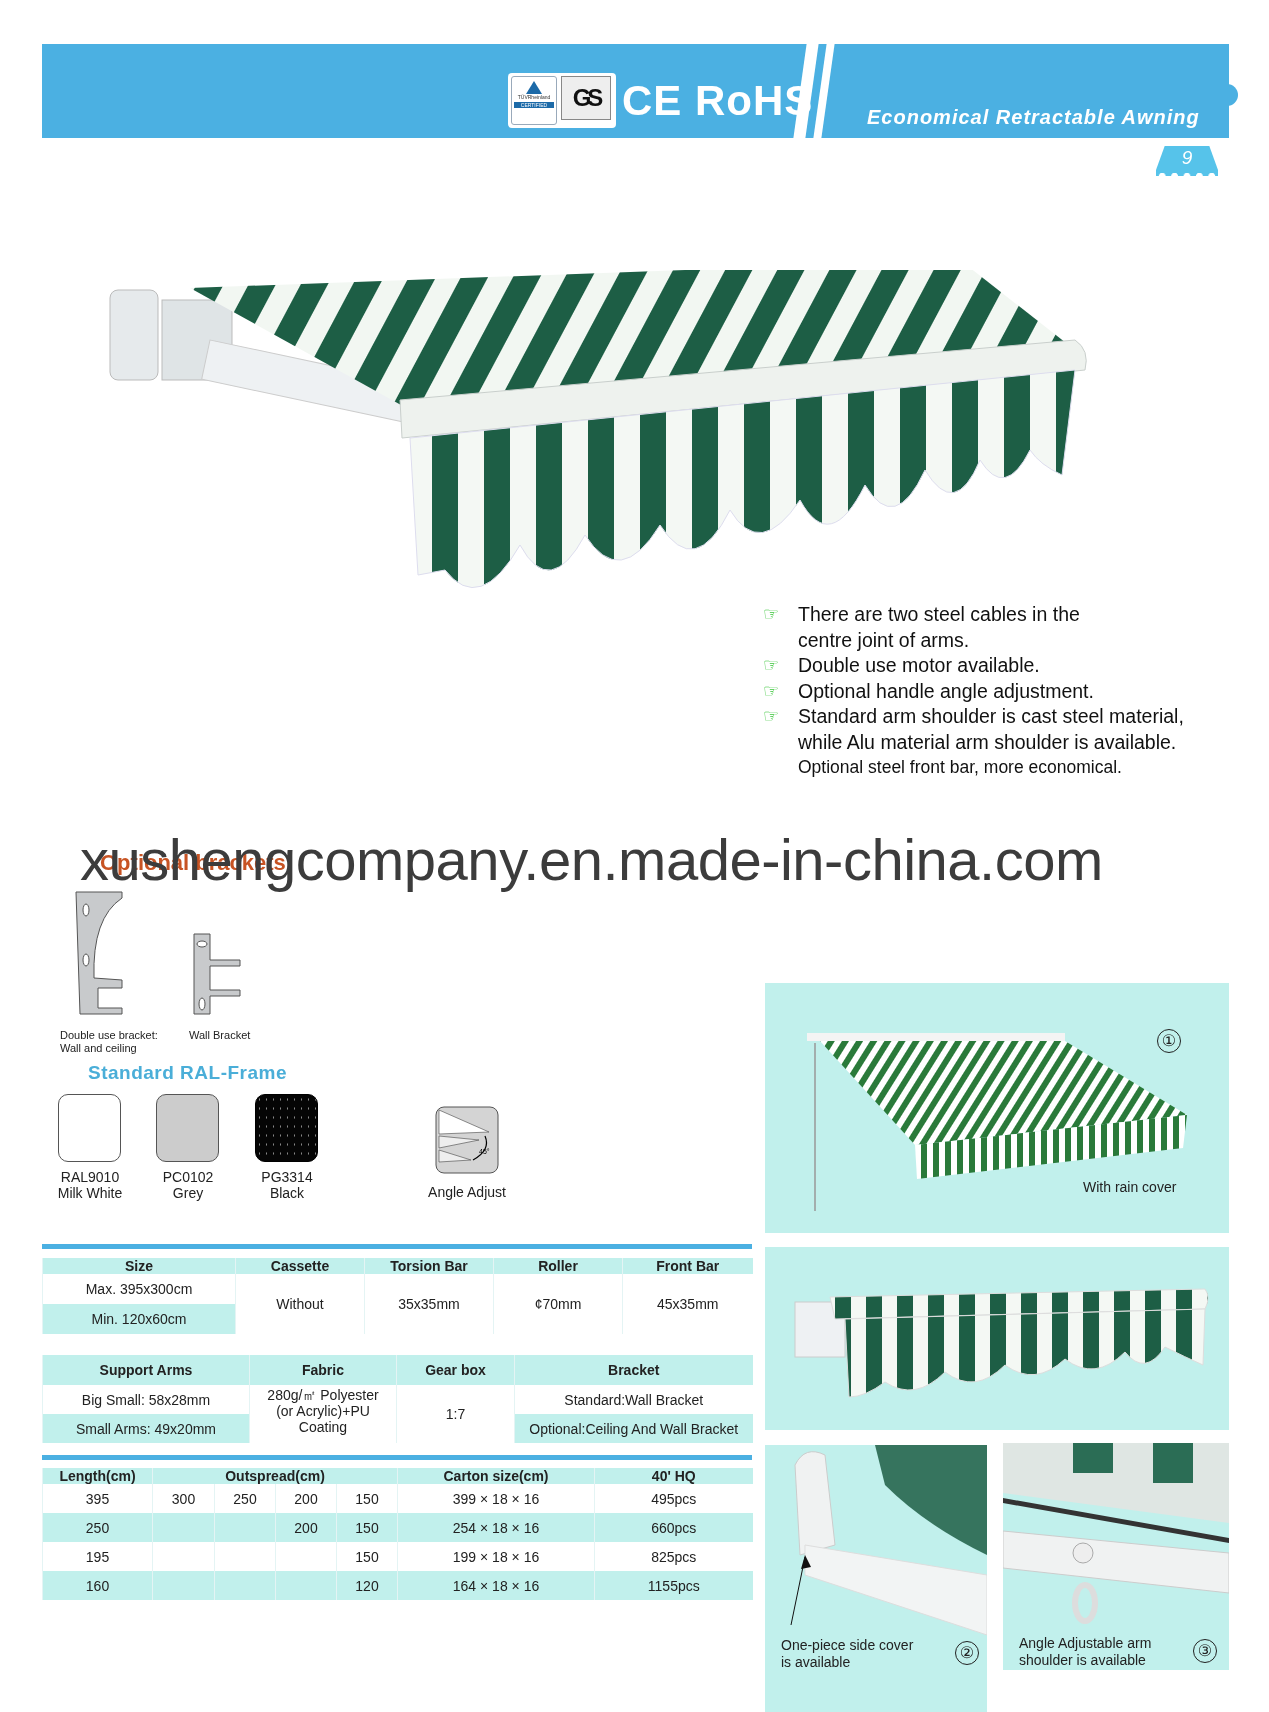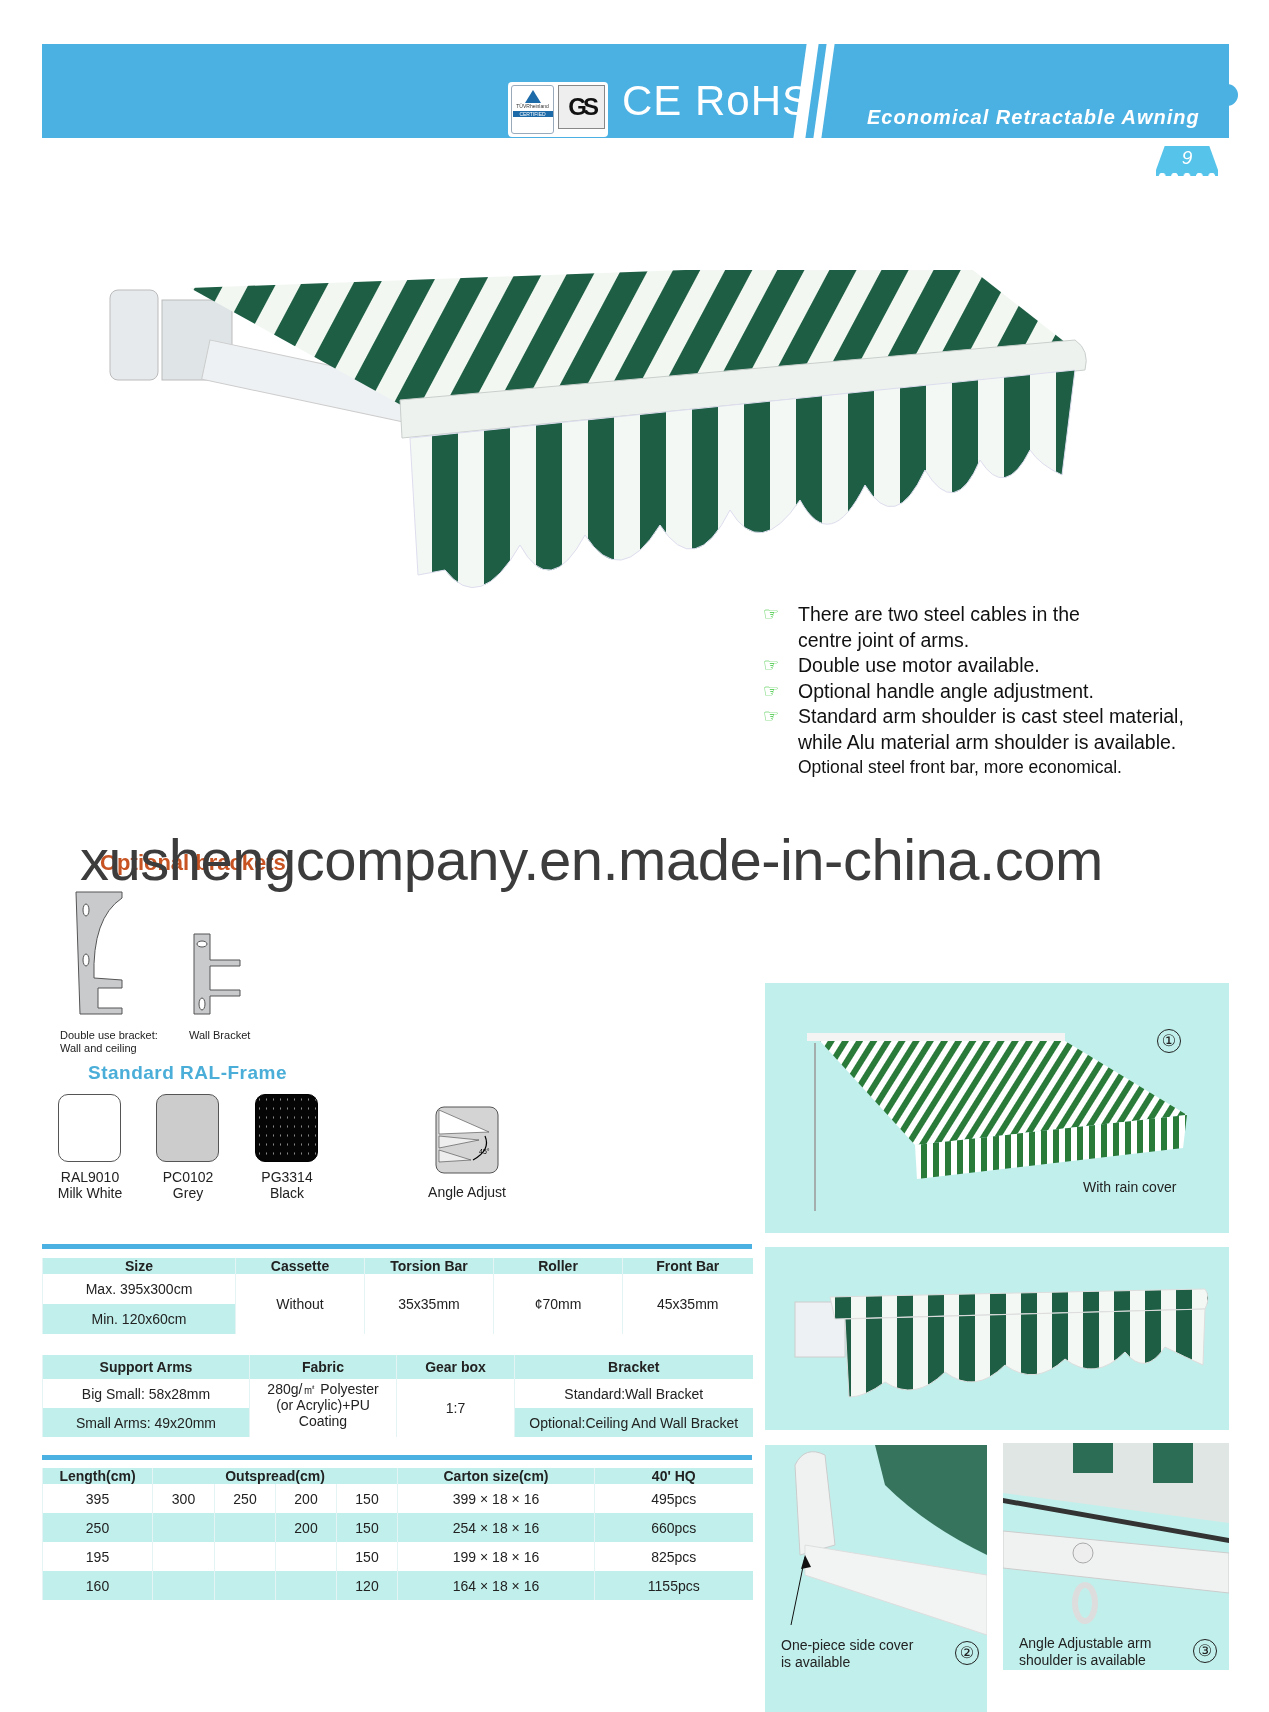--- a/index.html
+++ b/index.html
@@ -3,26 +3,26 @@
 <meta charset="utf-8">
 <style>
   html,body{margin:0;padding:0;background:#fff;}
   body{width:1269px;height:1712px;position:relative;overflow:hidden;font-family:"Liberation Sans",sans-serif;color:#222;}
   .abs{position:absolute;}
   
   .hdr{left:42px;top:44px;width:1187px;height:94px;background:#4bb0e2;}
   .hdr-cap{left:1222px;top:84px;width:16px;height:22px;border-radius:0 11px 11px 0;background:#4bb0e2;}
   .slash1{left:800px;top:44px;width:12px;height:94px;background:#fff;transform:skewX(-8deg);}
   .slash2{left:820px;top:44px;width:8px;height:94px;background:#fff;transform:skewX(-8deg);}
-  .cert-box{left:508px;top:82px;width:100px;height:55px;background:#fff;border-radius:4px;display:flex;gap:4px;padding:3px;box-sizing:border-box;}
+  .cert-box{left:508px;top:73px;width:108px;height:55px;background:#fff;border-radius:4px;display:flex;gap:4px;padding:3px;box-sizing:border-box;}
   .tuv{width:46px;height:49px;border:1px solid #9ab;border-radius:3px;display:flex;flex-direction:column;align-items:center;justify-content:flex-start;font-size:5px;color:#333;box-sizing:border-box;}
   .tuv .tri{width:0;height:0;border-left:8px solid transparent;border-right:8px solid transparent;border-bottom:13px solid #1c6aa8;margin-top:4px;}
   .tuv .cert{background:#1c6aa8;color:#fff;width:40px;text-align:center;font-size:5px;margin-top:2px;}
   .gs{width:48px;height:42px;border:1px solid #888;background:#eee;display:flex;align-items:center;justify-content:center;font-weight:bold;font-size:24px;color:#111;letter-spacing:-4px;}
-  .ce-rohs{left:622px;top:76px;color:#fff;font-size:42px;font-weight:normal;letter-spacing:1px;line-height:50px;}
+  .ce-rohs{left:622px;top:76px;color:#fff;font-size:42px;font-weight:bold;letter-spacing:1px;line-height:50px;}
   .hdr-title{left:867px;top:106px;color:#fff;font-size:20px;font-weight:bold;font-style:italic;letter-spacing:1px;}
   .page-badge{left:1156px;top:146px;width:62px;height:30px;}
   .page-badge .trap{position:absolute;left:0;top:0;width:62px;height:24px;background:#56c3ea;clip-path:polygon(14% 0,86% 0,100% 100%,0 100%);}
   .page-badge .num{position:absolute;left:0;top:1px;width:62px;text-align:center;color:#fff;font-style:italic;font-size:19px;}
   .page-badge .scal{position:absolute;left:0;top:24px;width:62px;height:6px;background:radial-gradient(circle at 50% 100%,transparent 3px,#56c3ea 3.5px) 0 0/12.4px 6px repeat-x;}
   
   .awning-main{left:100px;top:270px;width:1070px;height:370px;}
   
   .bullets{left:763px;top:602px;width:480px;font-size:19.5px;line-height:25.5px;color:#111;}
   .bullets .item{display:flex;}
@@ -191,21 +191,21 @@
   </table>
 
 <table class="t" style="top:1355px">
   <colgroup>
       <col style="width:207px">
       <col style="width:147px">
       <col style="width:118px">
       <col style="width:238px">
     </colgroup>
   <tbody>
-      <tr style="height:24px">
+      <tr style="height:30px">
     <th>Support Arms</th>
     <th>Fabric</th>
     <th>Gear box</th>
     <th>Bracket</th>
   </tr>
   <tr style="height:29px">
     <td class="wh">Big Small: 58x28mm</td>
     <td class="wh" rowspan="2" style="line-height:16px;vertical-align:top;padding-top:2px">
       <div>280g/㎡ Polyester</div>
           <div>(or Acrylic)+PU</div>

